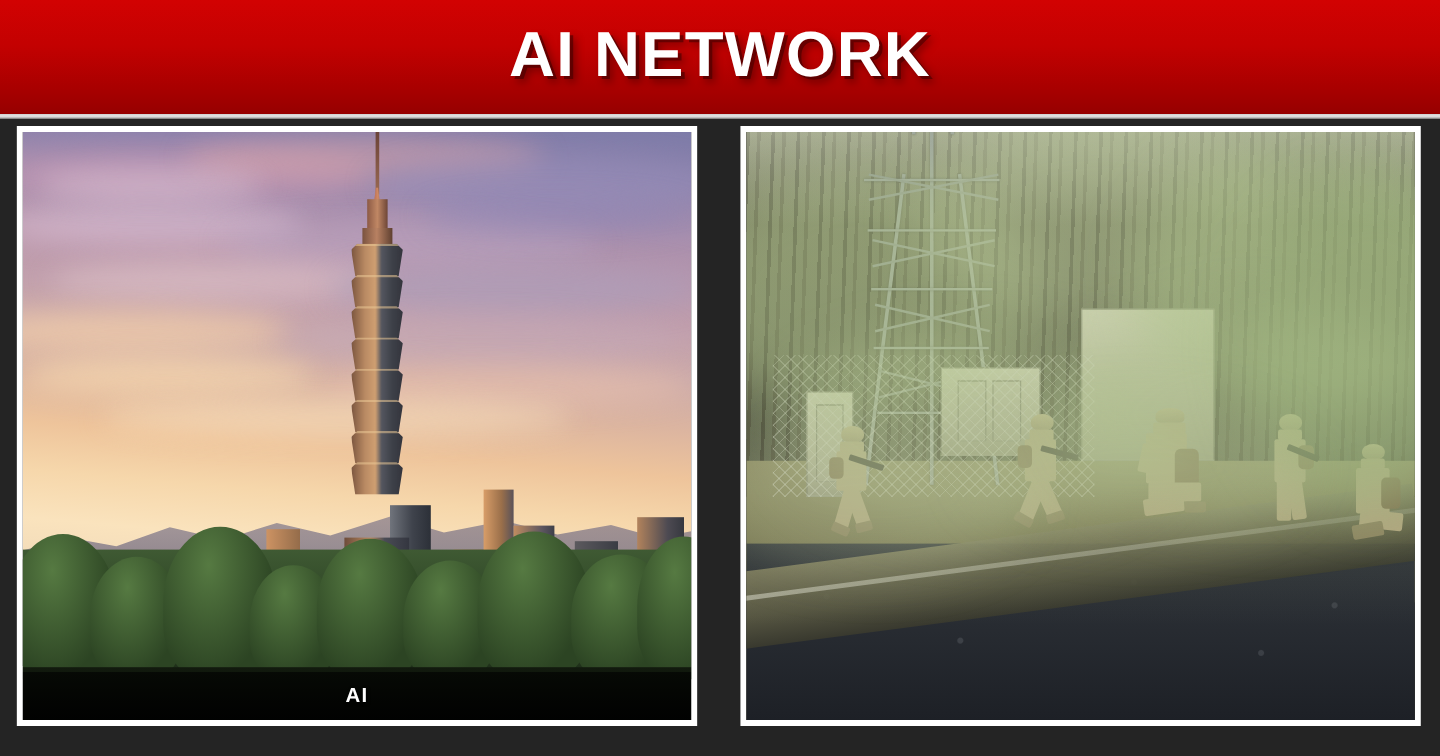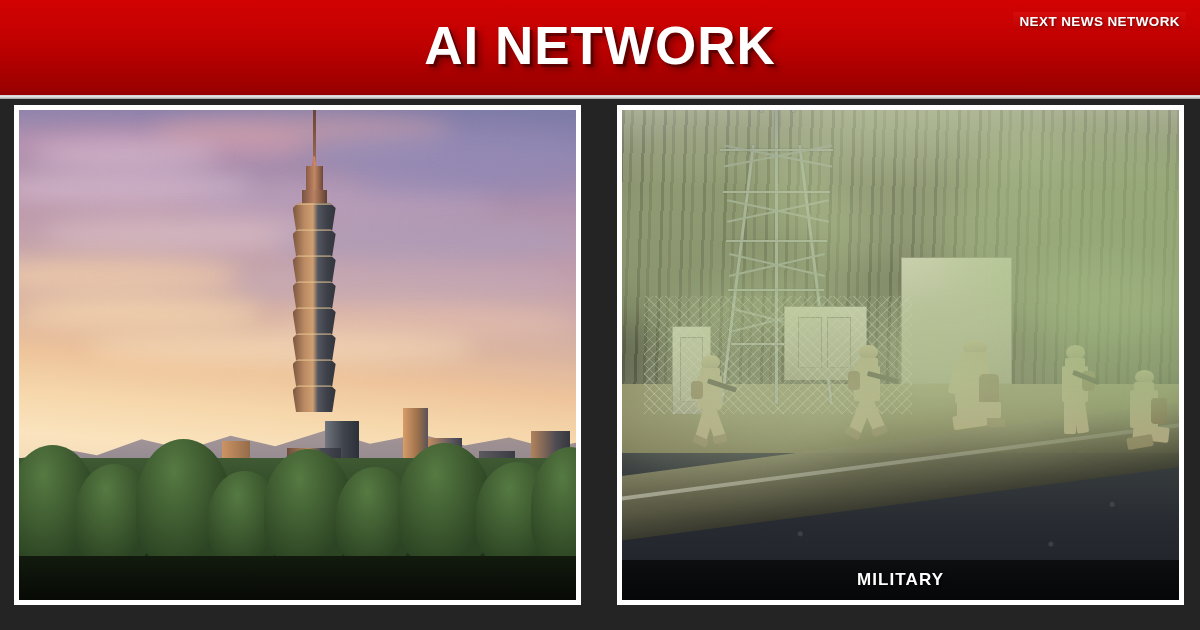--- a/index.html
+++ b/index.html
@@ -238,21 +238,20 @@
                                rgba(150,170,120,.12) 66%,rgba(60,70,50,0) 84%);
   }
 </style>
 </head>
 <body>
 
 <div class="stage">
 
   <div class="header">
     <div class="header-title">AI NETWORK</div>
-    <div class="network-badge">NEXT NEWS NETWORK</div>
   </div>
   <div class="header-rule"></div>
 
   <div class="panel left">
     <div class="photo">
 
       <div class="sky">
         <div class="cl a"></div>
           <div class="cl b"></div>
           <div class="cl c"></div>
@@ -319,20 +318,23 @@
         <div class="tree-lump" style="left:21%;  width:17%; height:118%"></div>
         <div class="tree-lump" style="left:34%;  width:13%; height:88%"></div>
         <div class="tree-lump" style="left:44%;  width:16%; height:108%"></div>
         <div class="tree-lump" style="left:57%;  width:14%; height:92%"></div>
         <div class="tree-lump" style="left:68%;  width:17%; height:114%"></div>
         <div class="tree-lump" style="left:82%;  width:15%; height:96%"></div>
         <div class="tree-lump" style="left:92%;  width:14%; height:110%"></div>
       </div>
       <div class="dark-foot"></div>
 
+      <div class="caption-band">
+        <span class="caption-text">AI</span>
+      </div>
     </div>
   </div>
 
   <div class="panel right">
     <div class="photo">
 
       <div class="mil-bg"></div>
       <div class="forest"></div>
       <div class="forest-crown"></div>
 
@@ -430,19 +432,16 @@
       <div class="smoke s1"></div>
       <div class="smoke s2"></div>
       <div class="smoke s3"></div>
       <div class="smoke s4"></div>
       <div class="smoke s5"></div>
       <div class="smoke s6"></div>
       <div class="smoke s7"></div>
       <div class="smoke s8"></div>
       <div class="smoke-veil"></div>
 
-      <div class="caption-band">
-        <span class="caption-text">MILITARY</span>
-      </div>
     </div>
   </div>
 
 </div>
 
 </body></html>

